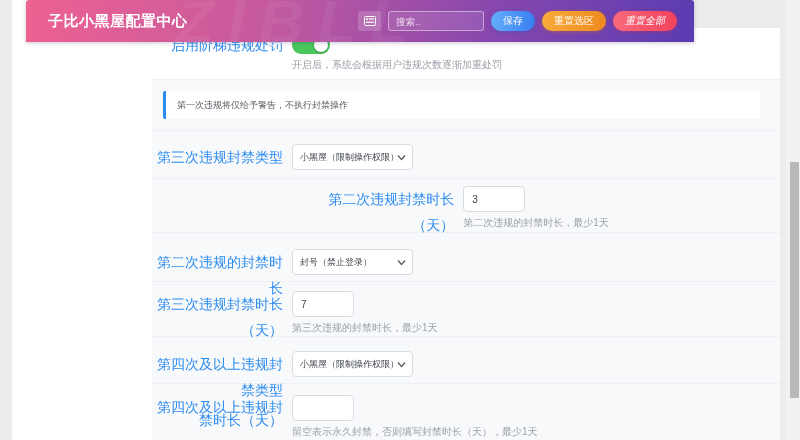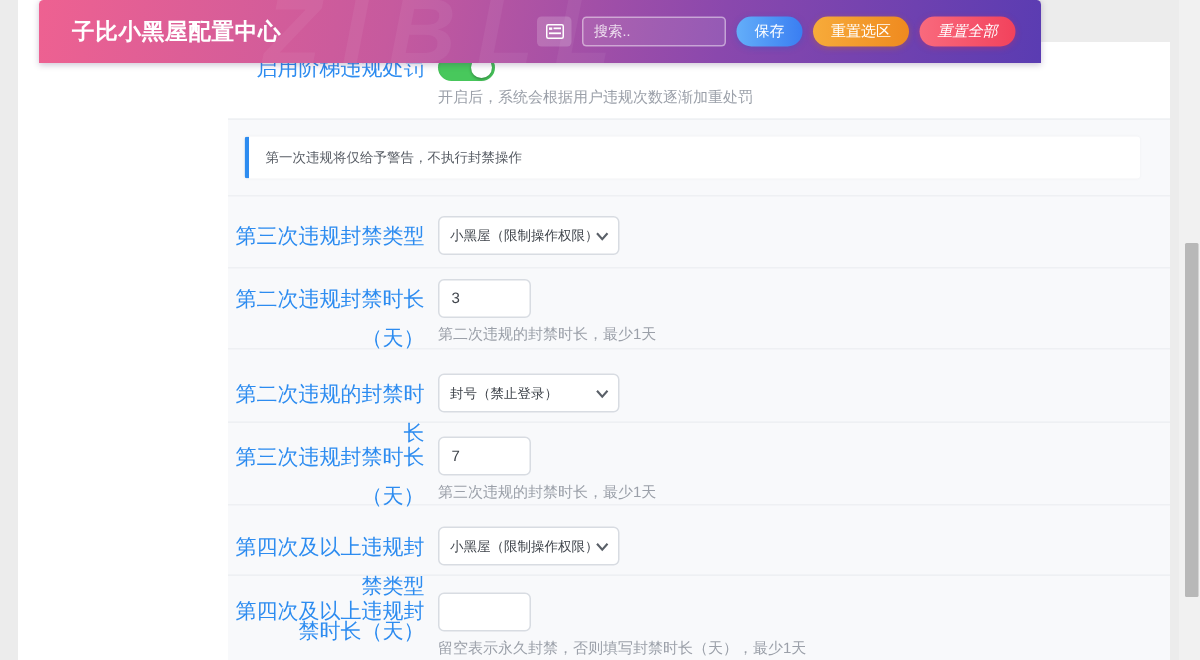--- a/index.html
+++ b/index.html
@@ -70,21 +70,21 @@
   .notice {
     margin-left:11px; width:597px; height:28px; background:#fff; border-left:3px solid #2d8cf0;
     border-radius:2px; display:flex; align-items:center; padding-left:11px;
     color:#575c64; font-size:9px; box-shadow:0 0 2px rgba(0,0,0,.04);
   }
   
   .r1 { height:51px; padding-top:8px; }
   .r1 .row-label { line-height:18px; }
   .r2 { height:51px; padding-top:11px; display:block; }
   .r3 { height:48px; padding-top:13px; } .r3 .row-label { line-height:26px; }
-  .r4 { height:54px; padding-top:7px;  } .r4 .row-label { line-height:26px; }
+  .r4 { height:54px; padding-top:7px;justify-content:center;  } .r4 .row-label { line-height:26px; }
   .r5 { height:49px; padding-top:16px; } .r5 .row-label { line-height:26px; }
   .r6 { height:55px; padding-top:9px;  } .r6 .row-label { line-height:26px; }
   .r7 { height:47px; padding-top:14px; } .r7 .row-label { line-height:26px; }
   .r8 { height:69px; padding-top:11px; } .r8 .row-label { line-height:13px; padding-top:6px; }
   
   .sb-track { position:absolute; right:0; top:0; width:14px; height:440px; background:#f1f1f1; }
   .sb-thumb { position:absolute; right:1px; top:162px; width:9px; height:236px; background:#b8b8b8; border-radius:1px; }
 </style>
 </head>
 <body>

